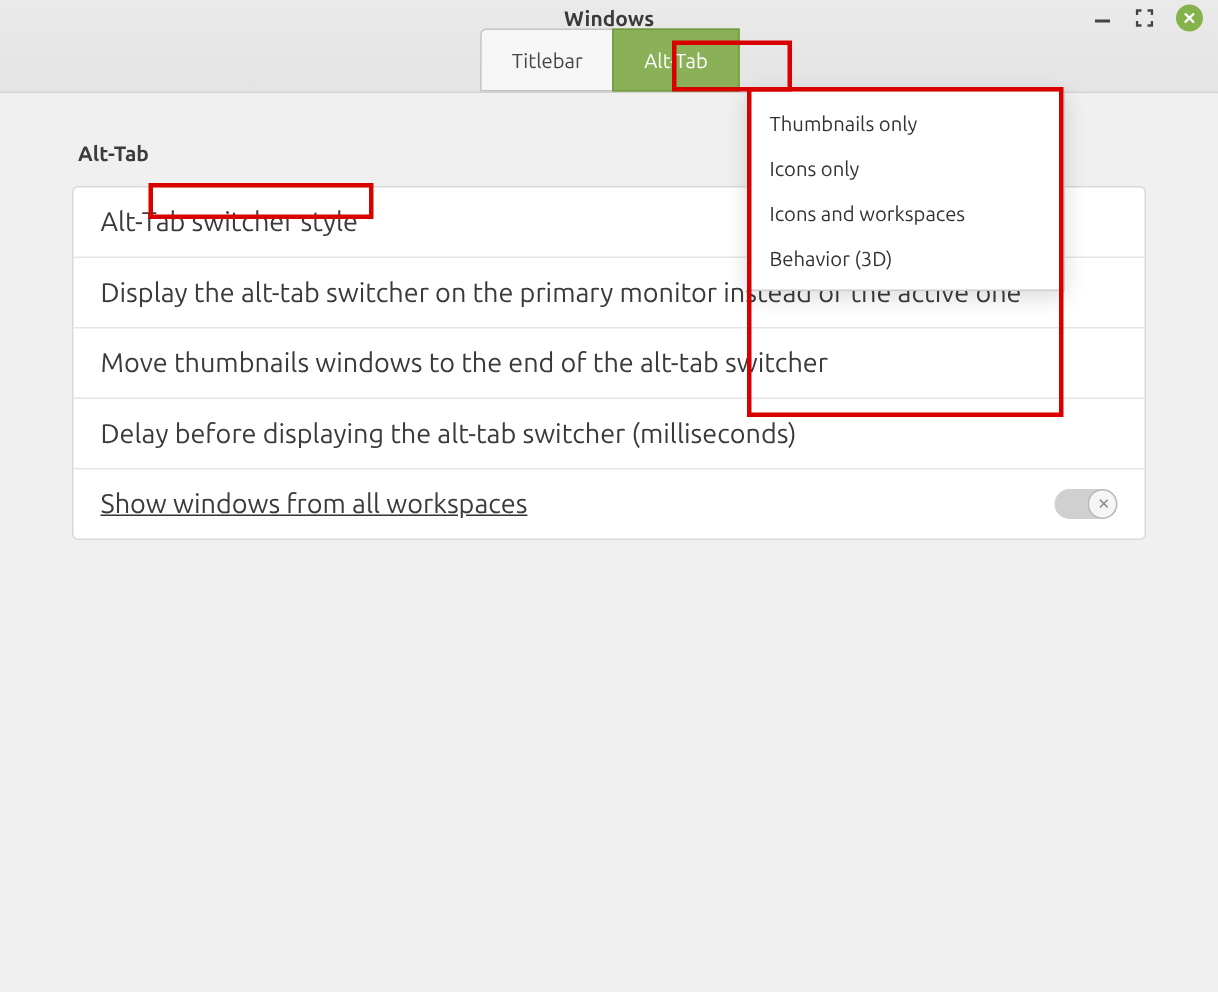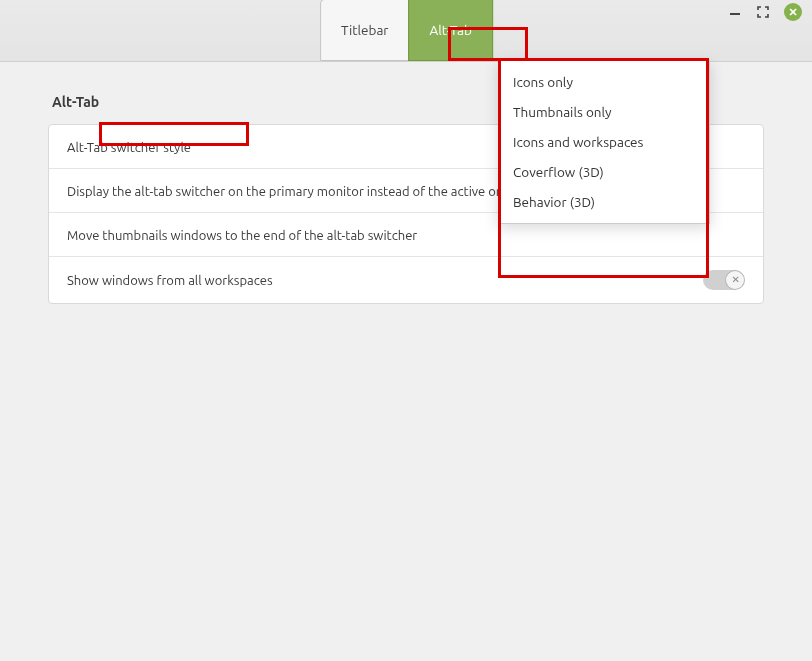--- a/index.html
+++ b/index.html
@@ -63,21 +63,21 @@
       justify-content: center;
     }
     .tabs {
       position: absolute;
       bottom: 0;
       left: 50%;
       transform: translateX(-50%);
       display: flex;
     }
     .tab {
-      padding: 22px 20px;
+      padding: 12px 20px;
       background: #f6f6f6;
       border: 1px solid #c4c4c4;
       font-size: 13.5px;
       color: #444;
       cursor: pointer;
       margin-right: -1px;
     }
     .tab.first { border-radius: 4px 0 0 0; }
     .tab.active {
       background: #8bb158;
@@ -102,22 +102,22 @@
       border-radius: 4px;
     }
     .row {
       display: flex;
       align-items: center;
       justify-content: space-between;
       padding: 13px 18px;
       border-bottom: 1px solid #e5e5e5;
       min-height: 44px;
     }
-    .row:last-child { border-bottom: none; }
-    .row-label { font-size: 13px; color: #3a3a3a; }
+    .row:last-child { border-bottom: none; text-decoration: underline; }
+    .row-label { font-size: 18px; color: #3a3a3a; }
     .toggle {
       width: 42px;
       height: 20px;
       background: #d0d0d0;
       border-radius: 10px;
       position: relative;
       cursor: pointer;
     }
     .toggle::after {
       content: "";
@@ -199,32 +199,34 @@
       <div class="row">
         <div class="row-label">Alt-Tab switcher style</div>
       </div>
       <div class="row">
         <div class="row-label">Display the alt-tab switcher on the primary monitor instead of the active one</div>
       </div>
       <div class="row">
         <div class="row-label">Move thumbnails windows to the end of the alt-tab switcher</div>
       </div>
       <div class="row">
+        <div class="row-label">Delay before displaying the alt-tab switcher (milliseconds)</div>
+      </div>
+      <div class="row">
         <div class="row-label">Show windows from all workspaces</div>
         <div class="toggle">
           <span class="toggle-x">✕</span>
         </div>
       </div>
     </div>
   </div>
 </div>
 
 <div class="popover">
+  <div class="popover-item">Thumbnails only</div>
   <div class="popover-item">Icons only</div>
-  <div class="popover-item">Thumbnails only</div>
   <div class="popover-item">Icons and workspaces</div>
-  <div class="popover-item">Coverflow (3D)</div>
   <div class="popover-item">Behavior (3D)</div>
 </div>
 
 <div class="hl" style="left:448px; top:27px; width:80px; height:34px;"></div>
 <div class="hl" style="left:99px; top:122px; width:150px; height:24px;"></div>
 <div class="hl" style="left:498px; top:58px; width:211px; height:220px;"></div>
 
 </body></html>

